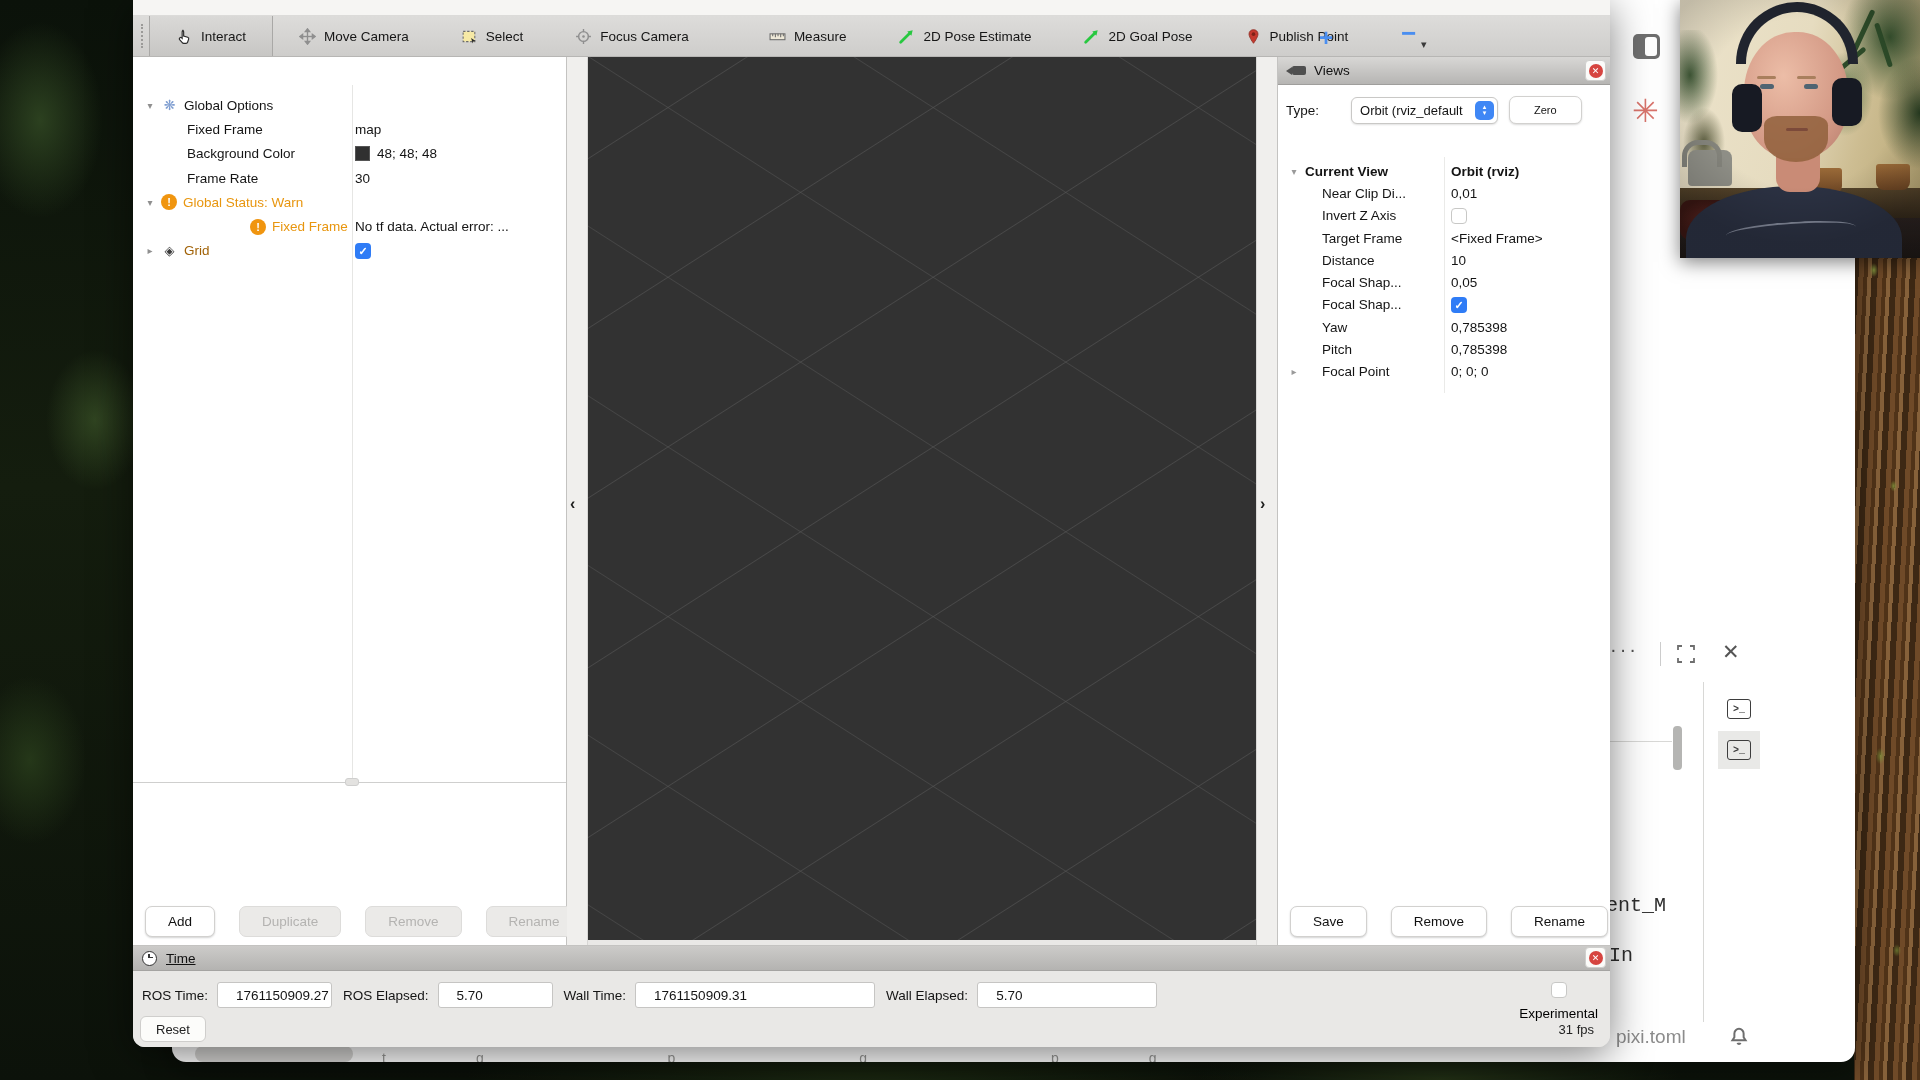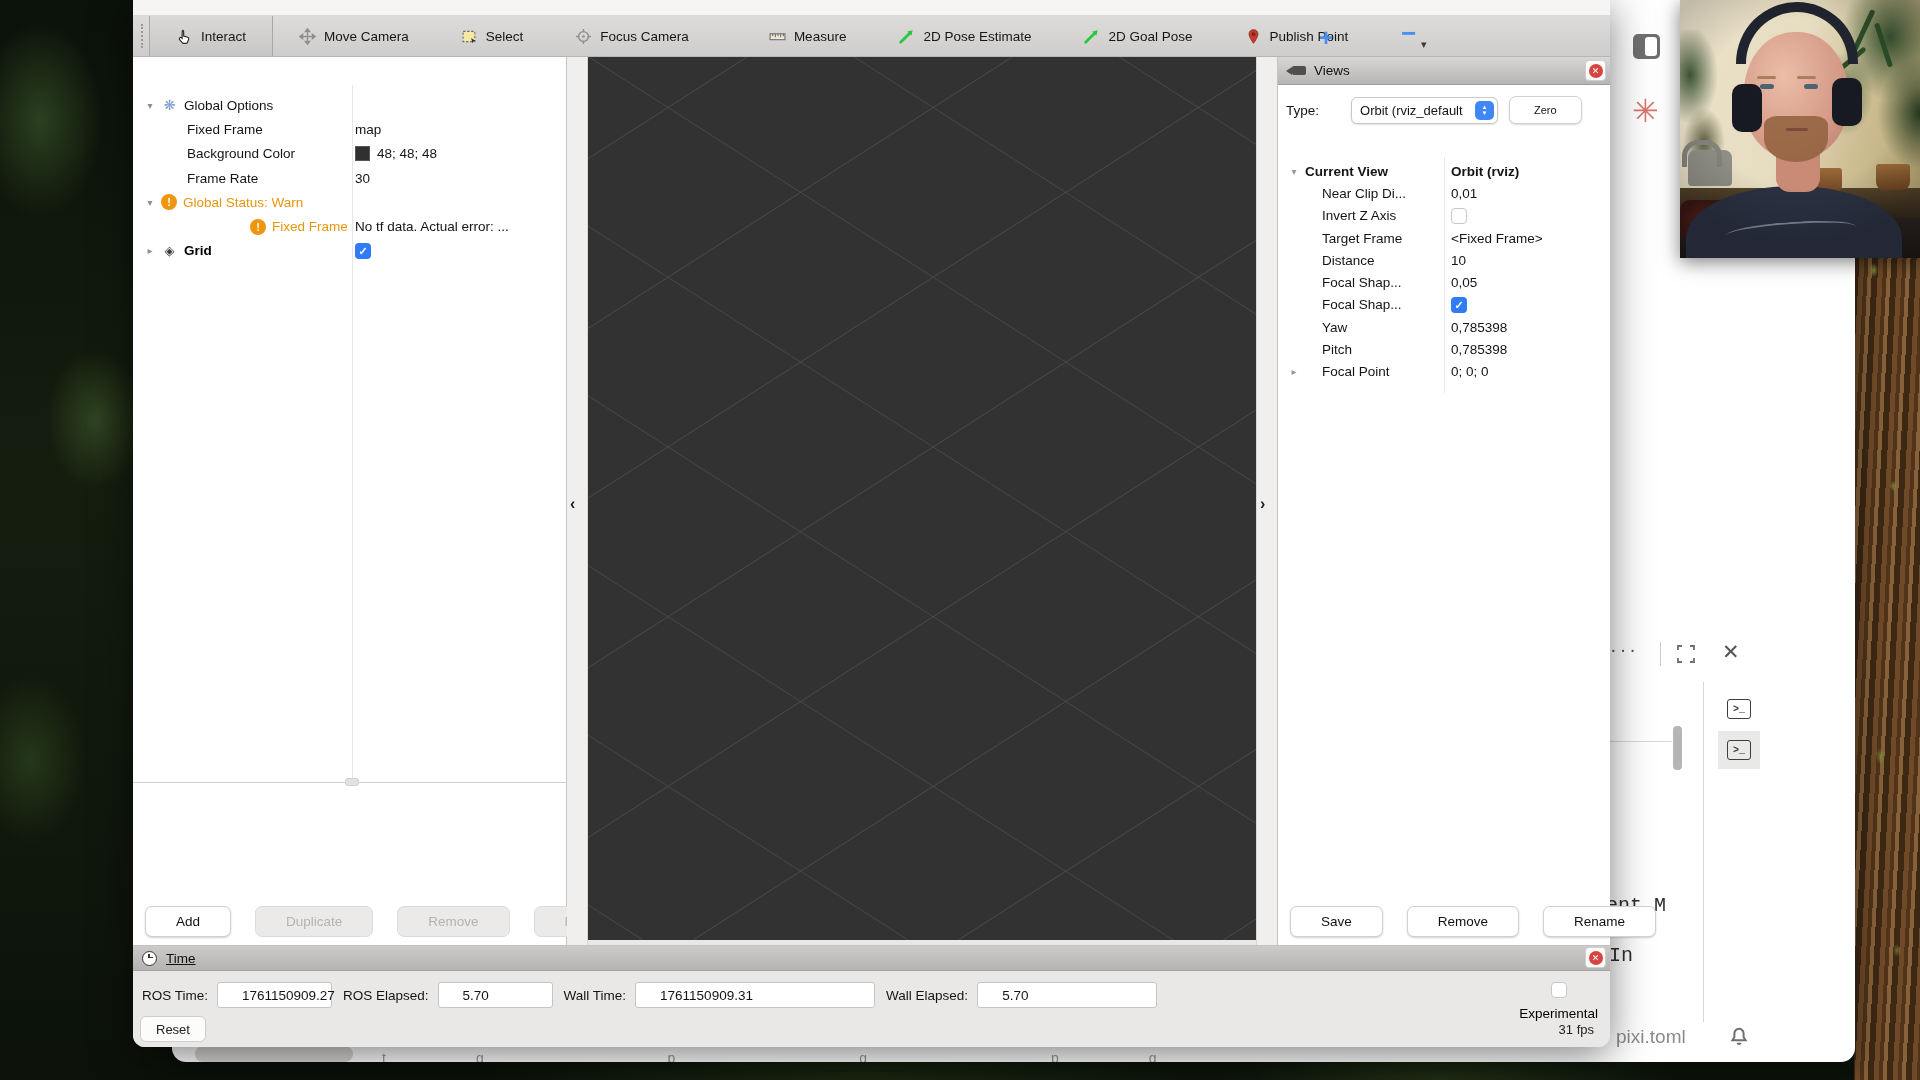--- a/index.html
+++ b/index.html
@@ -106,33 +106,33 @@
   .ricon.warnicon { display:inline-flex; width:16px; height:16px; background:#f0950f; border-radius:50%;
     color:#fff; font-weight:bold; font-size:11px; }
   .ricon.warnicon::before { content:"!"; }
   .ricon.eye { display:inline-flex; color:#3a3a3a; font-size:13px; }
   .ricon.eye::before { content:"◈"; }
   .trow.lvl2 .exp { visibility:hidden; }
   .trow.lvl2 .rlabel { margin-left:30px; }
   .trow.lvl3 .exp { visibility:hidden; }
   .trow.lvl3 .ricon { margin-left:93px; }
   .trow.warn .rlabel { color:#e8960f; }
-  .trow.link .rlabel { color:#000000; font-weight:bold; }
+  .trow.link .rlabel { color:#a16207; font-weight:normal; }
   .trow .rvalue { position:absolute; left:222px; display:flex; align-items:center; gap:7px; white-space:nowrap; max-width:208px; overflow:hidden; }
   .swatch { display:none; width:15px; height:15px; background:#303030; border:1px solid #555; }
   .swatch.shown { display:inline-block; }
   .check { display:none; width:16px; height:16px; border-radius:4px; position:relative; }
   .check.unchecked { display:inline-block; background:#fff; border:1.5px solid #c8c8c6; }
   .check.checked { display:inline-block; background:#2f7cf6; }
   .check.checked::after { content:"✓"; position:absolute; left:0; top:0; width:16px; height:16px;
     color:#fff; font-size:11px; font-weight:bold; line-height:16px; text-align:center; }
   .dsplit { position:absolute; left:0; top:725px; width:100%; height:1px; background:#cfcfce; }
   .dsplit-handle { position:absolute; left:212px; top:721px; width:14px; height:8px; background:#e3e2e0; border:1px solid #cfcfce; border-radius:3px; }
   .panelbtns { position:absolute; left:12px; bottom:8px; display:flex; gap:24px; }
-  .btn { height:31px; padding:0 30px; border-radius:7px; font-size:13.5px; display:flex; align-items:center; justify-content:center; white-space:nowrap; }
+  .btn { height:31px; padding:0 22px; border-radius:7px; font-size:13.5px; display:flex; align-items:center; justify-content:center; white-space:nowrap; }
   .btn.on { background:#fff; border:1px solid #d2d1cf; color:#111; box-shadow:0 1px 2px rgba(0,0,0,.18); }
   .btn.off { background:#ebeae8; border:1px solid #dddcda; color:#b4b3b1; box-shadow:none; }
 
   
   .vsplit { position:absolute; top:57px; width:21px; height:888px; background:#f0efed; }
   .vsplit-l { left:434px; border-right:1px solid #d8d7d5; }
   .vsplit-r { left:1123px; border-left:1px solid #d8d7d5; }
   .collapse { position:absolute; top:438px; left:3px; font-size:16px; font-weight:bold; color:#1c1c1c; }
   .viewport { position:absolute; left:455px; top:57px; width:668px; height:883px; background:#323232; overflow:hidden; }
 
@@ -163,21 +163,21 @@
   
   .timepanel { position:absolute; left:0; top:945px; width:1477px; height:102px; background:#e9e8e6;
     border-top:1px solid #c4c3c1; border-radius:0 0 12px 12px; }
   .thead { position:relative; height:25px; background:linear-gradient(#cccbc9,#b4b3b1); border-bottom:1px solid #a5a4a2;
     display:flex; align-items:center; gap:9px; padding-left:9px; font-size:13.5px; color:#111;
     border-radius:0;text-decoration:underline; }
   .thead .pclose { top:1px; }
   .tfields { display:flex; align-items:center; margin:11px 0 0 9px; gap:11px; font-size:13.5px; color:#141414; }
   .tfield { display:flex; align-items:center; gap:9px; }
   .tinput { height:26px; background:#fff; border:1px solid #c6c5c3; border-radius:3px;
-    display:flex; align-items:center; padding-left:24px; font-size:13.5px; }
+    display:flex; align-items:center; padding-left:18px; font-size:13.5px; }
   .tfield:nth-of-type(1) .tinput { width:115px; }
   .tfield:nth-of-type(2) .tinput { width:115px; }
   .tfield:nth-of-type(3) .tinput { width:240px; }
   .tfield:nth-of-type(4) .tinput { width:180px; }
   .expwrap { margin-left:auto; margin-right:12px; display:flex; align-items:center; gap:8px;flex-direction:column; }
   .resetbtn { position:absolute; left:7px; bottom:5px; height:26px; padding:0 15px; background:#fcfcfa;
     border:1px solid #cfcecc; border-radius:6px; font-size:13px; display:flex; align-items:center; color:#222; }
   .fps { position:absolute; right:16px; bottom:10px; font-size:13px; color:#222; }
 
   

